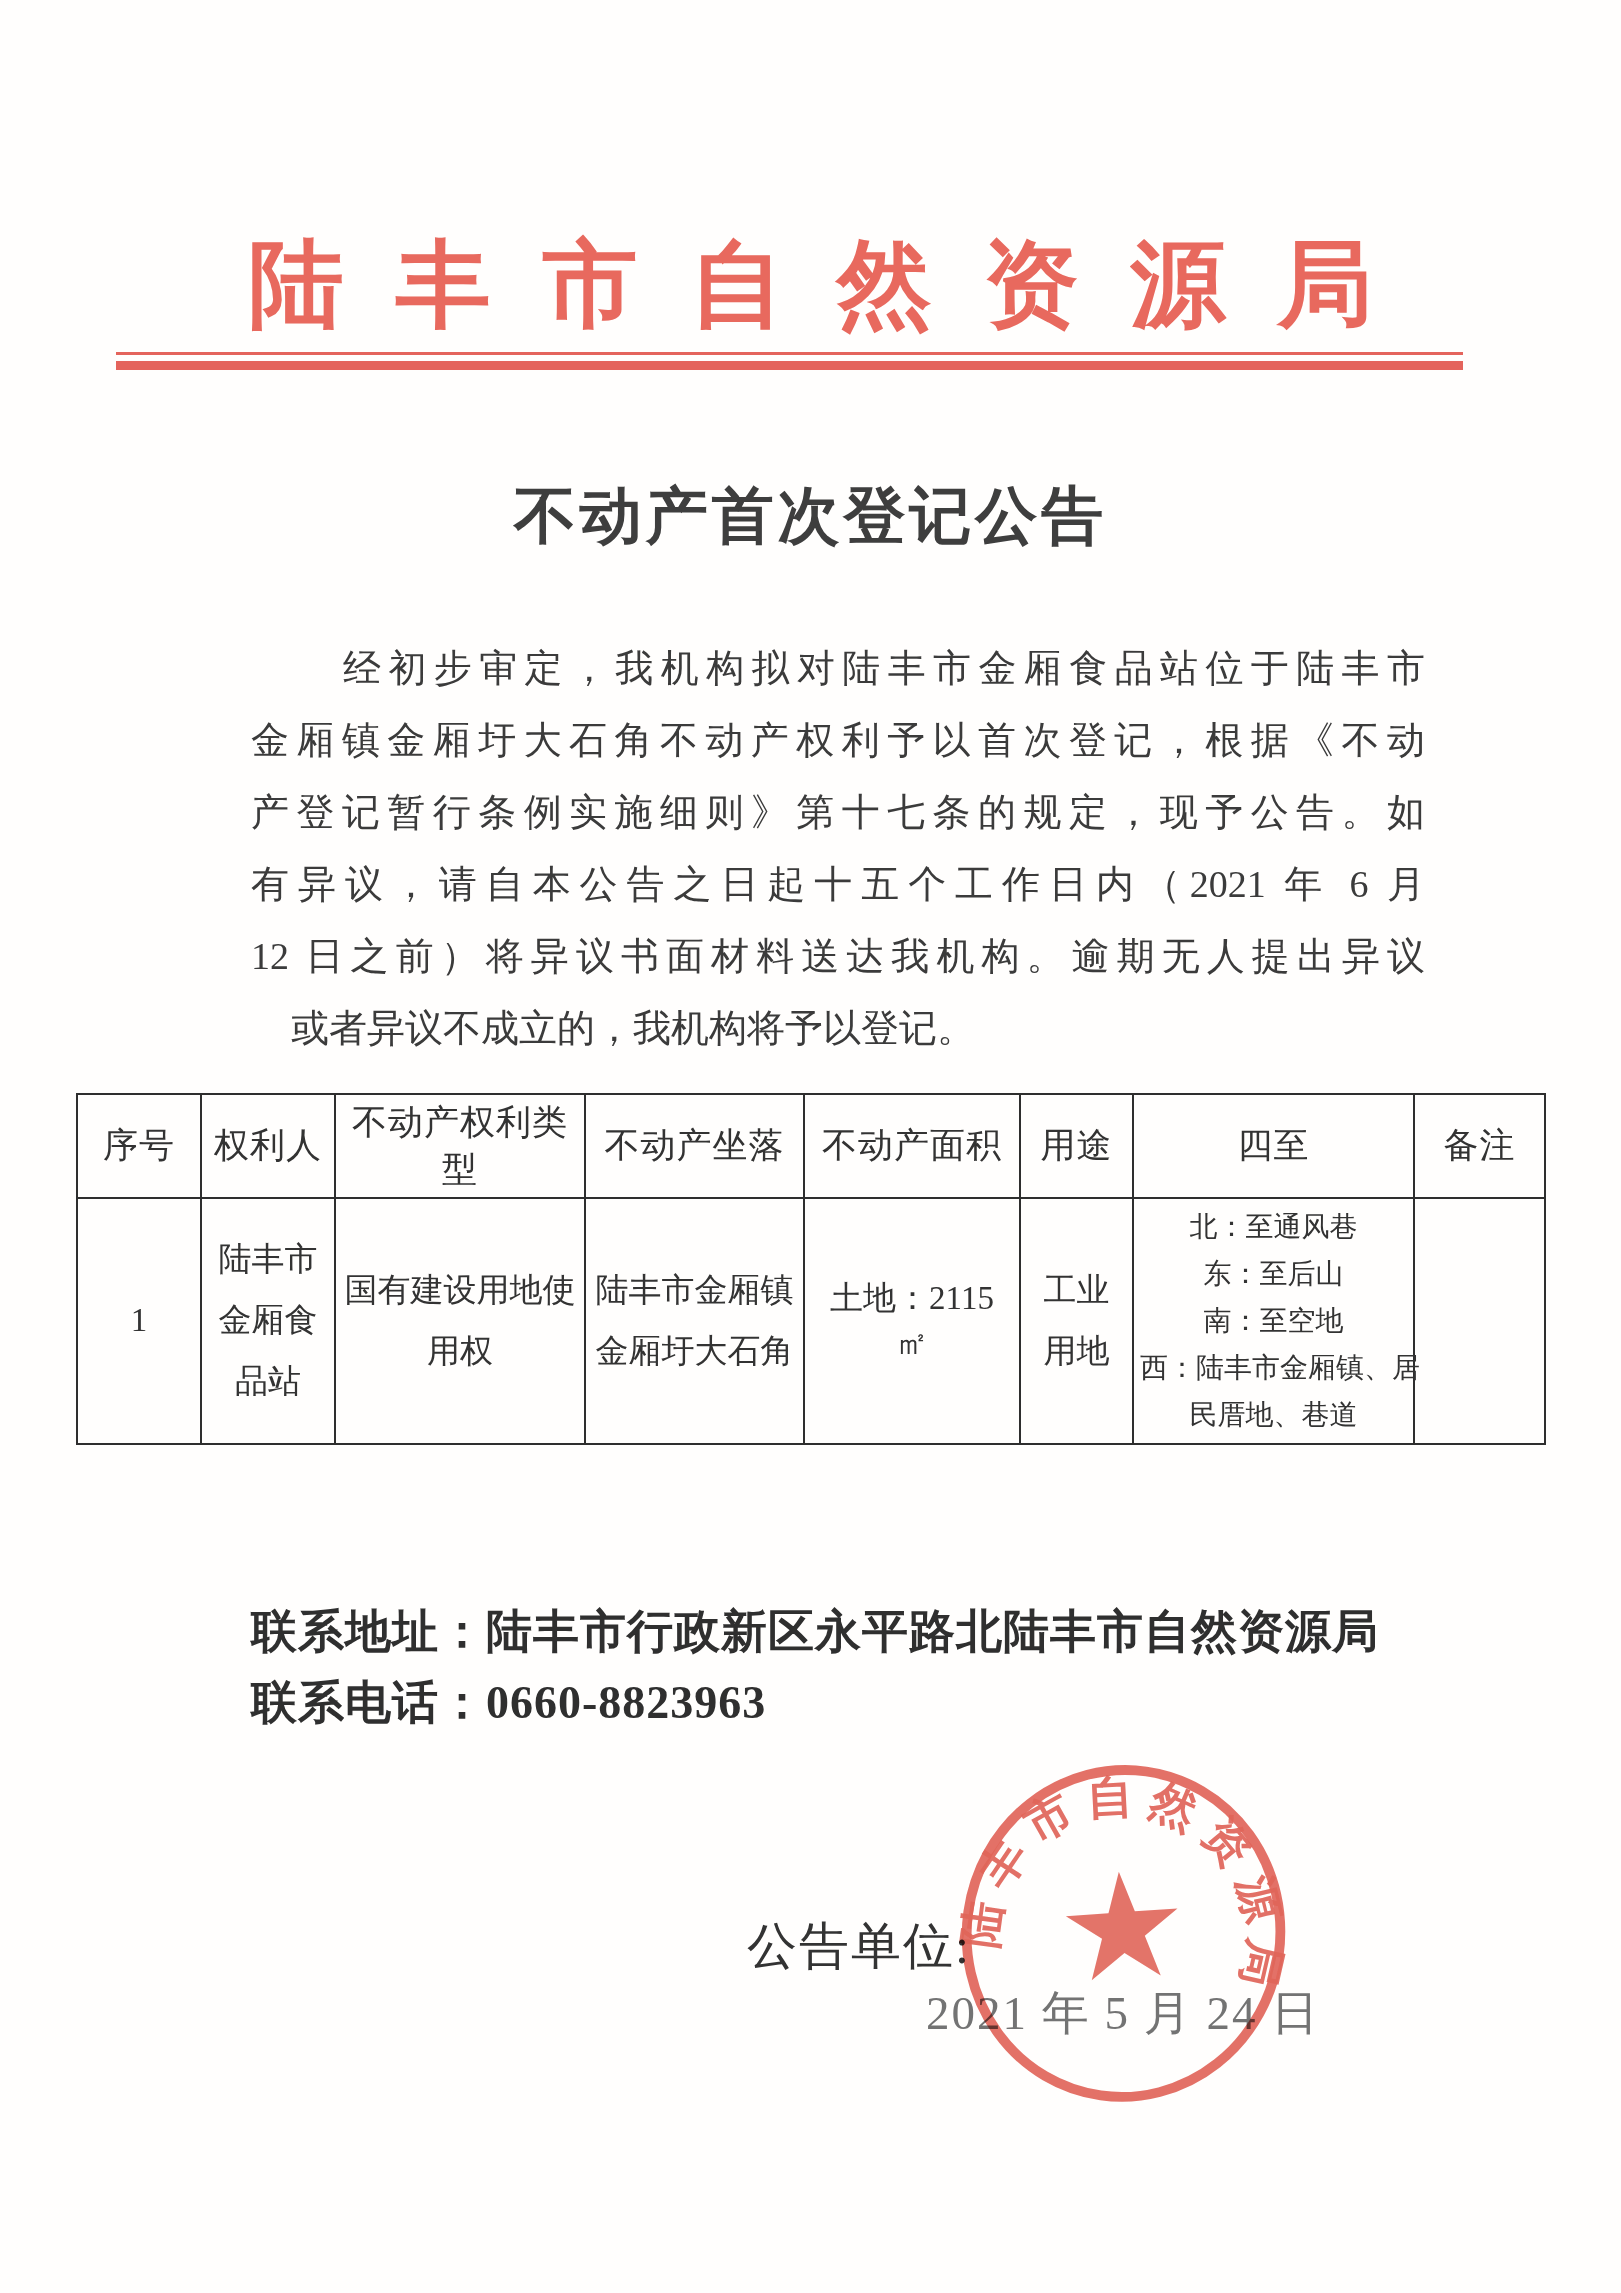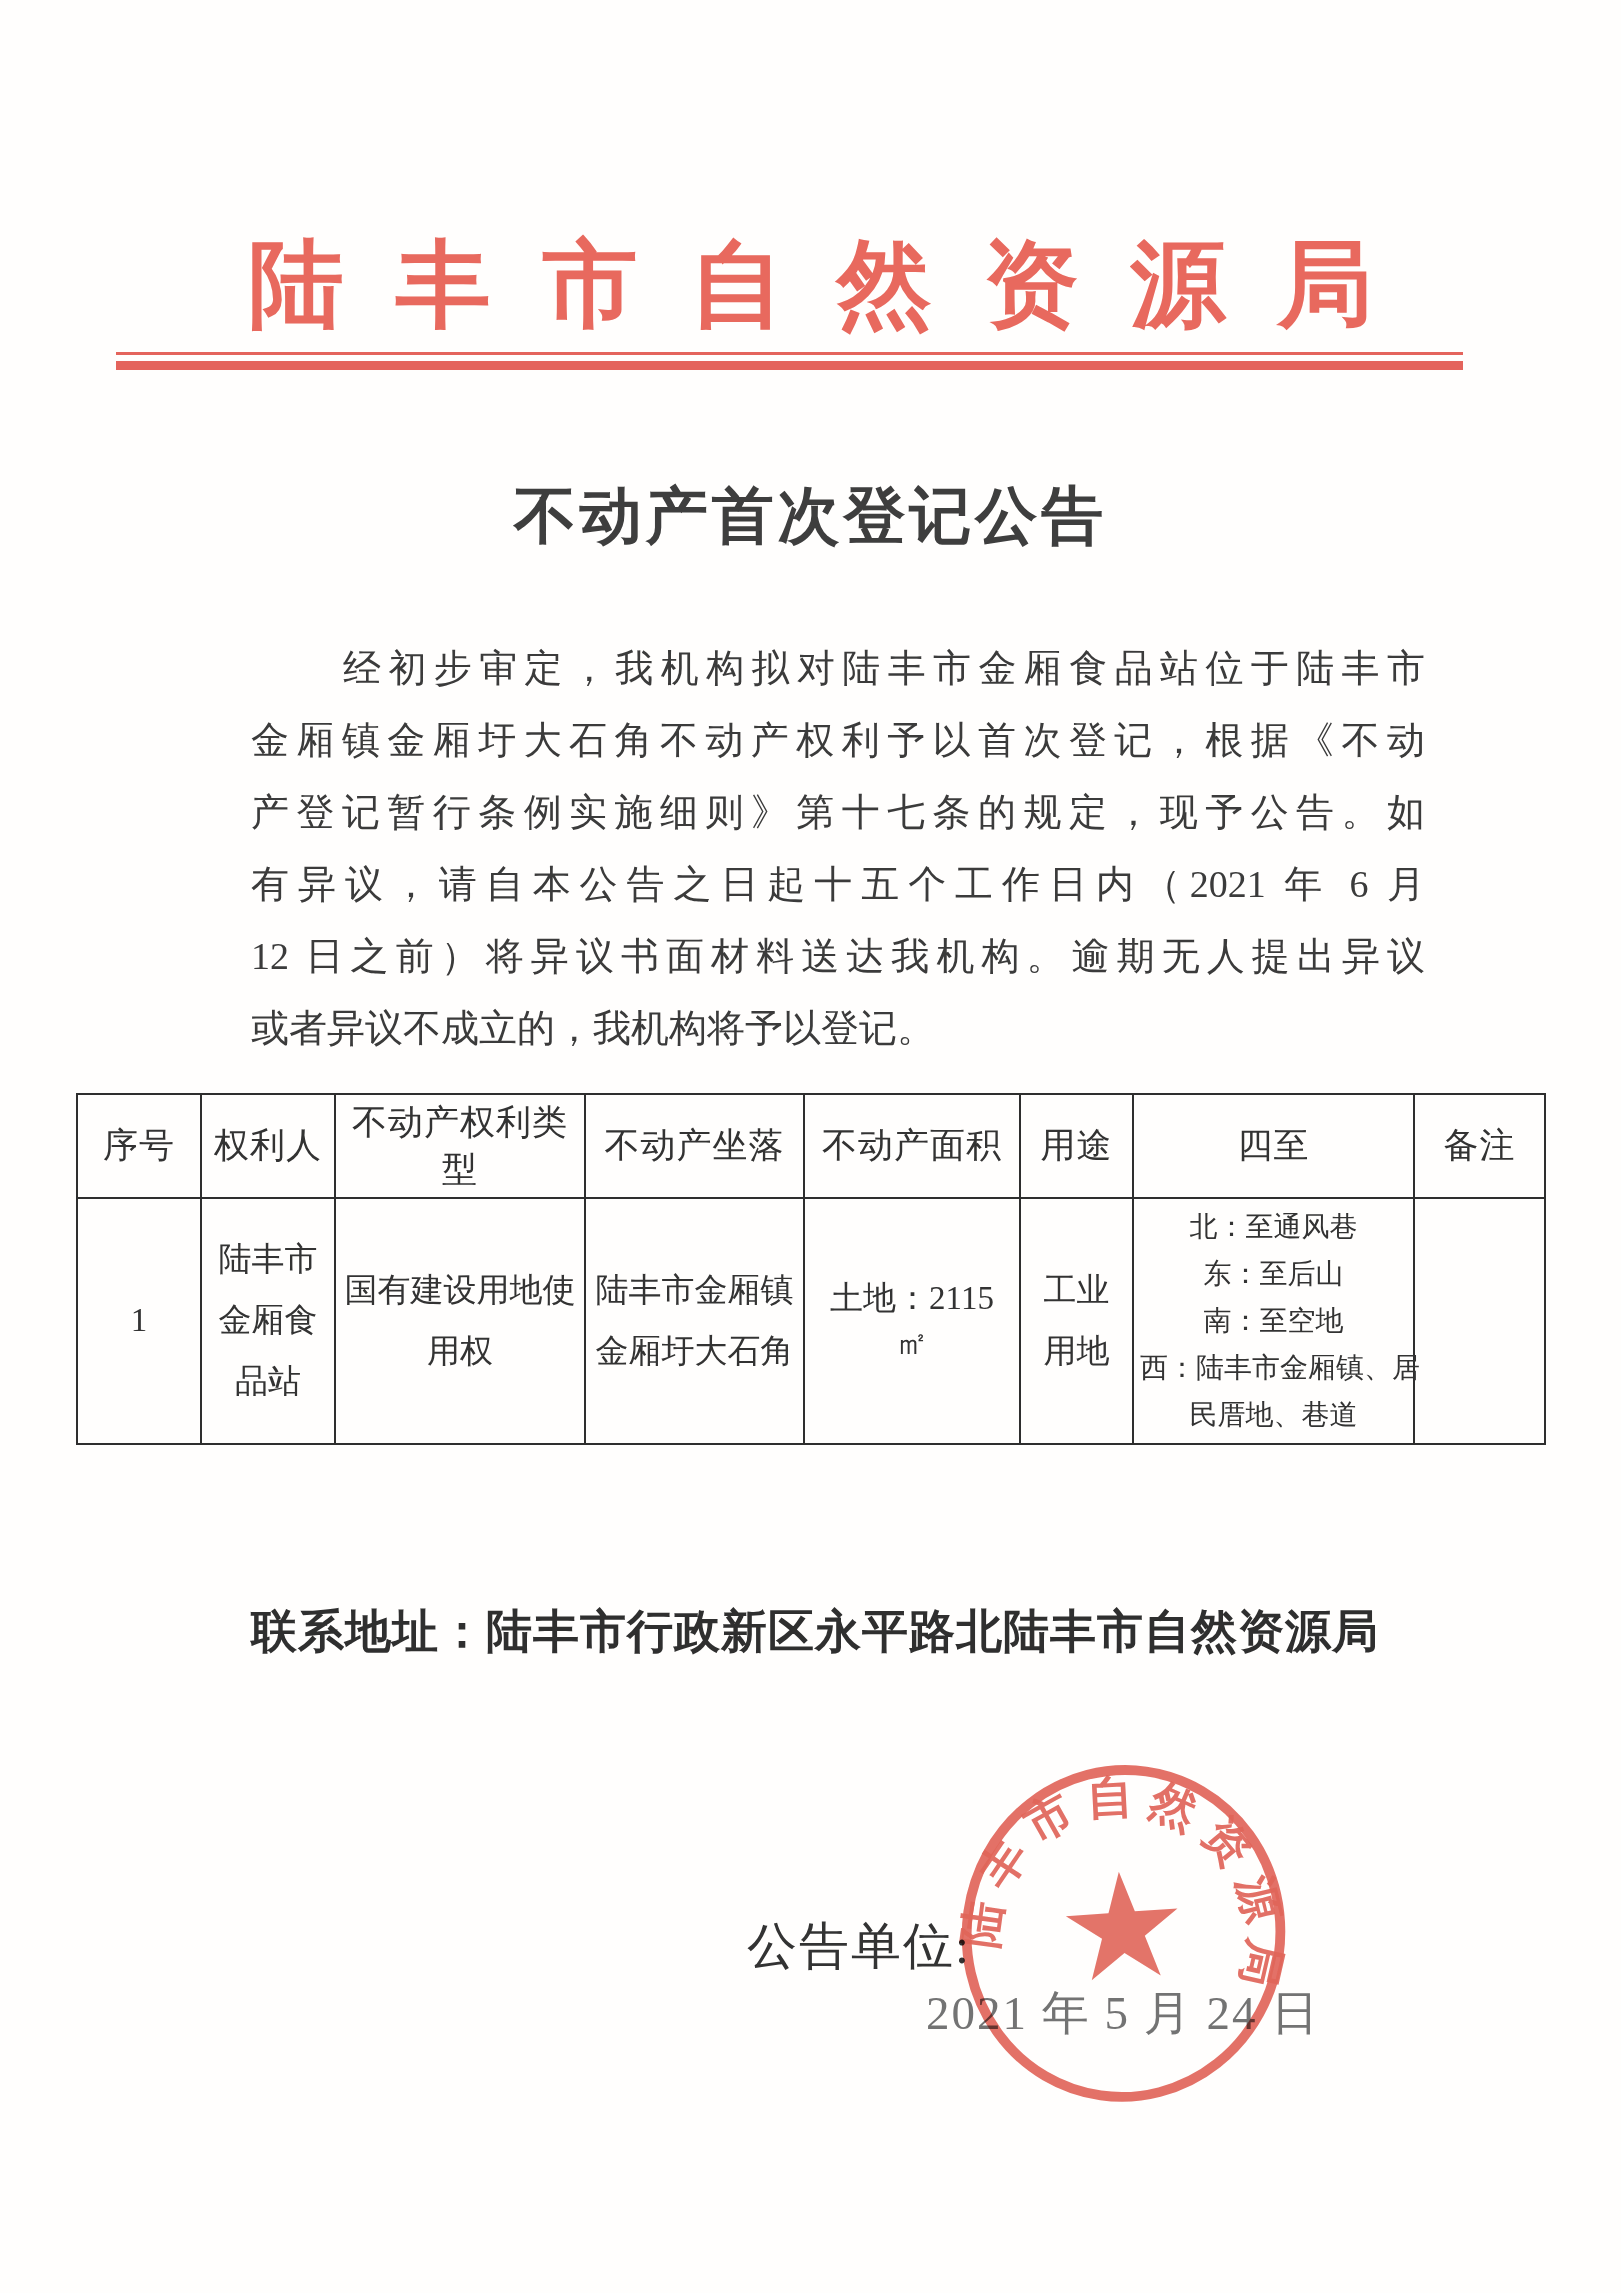--- a/index.html
+++ b/index.html
@@ -34,21 +34,21 @@
     font-family:"DejaVu Sans","Liberation Sans",sans-serif;
   }
 
   
   .para {
     position:absolute; left:251px; top:632px; width:1174px;
     font-size:38px; line-height:72px; color:#3b3b3b;
   }
   .para .ln { text-align:justify; text-align-last:justify; white-space:nowrap; }
   .para .ln:first-child { text-indent:92px; }
-  .para .ln:last-child  { text-align-last:left; }
+  .para .ln:last-child  { text-align-last:left;margin-left:40px; }
 
   
   .reg-table {
     position:absolute; left:76px; top:1093px;
     width:1468px; border-collapse:collapse;
     table-layout:fixed;
     font-size:33px; color:#333;
   }
   .reg-table th, .reg-table td {
     border:2.9px solid #2e2e2e;
@@ -158,20 +158,21 @@
             <div class="ln">西：陆丰市金厢镇、居</div>
             <div class="ln">民厝地、巷道</div>
           </td>
         <td></td>
       </tr>
     </tbody>
   </table>
 
   <div class="contact">
     <div>联系地址：陆丰市行政新区永平路北陆丰市自然资源局</div>
+    <div>联系电话：0660-8823963</div>
   </div>
 
   <div class="issuer-label">公告单位:</div>
   <div class="issue-date">2021 年 5 月 24 日</div>
 
   <svg class="seal" viewBox="0 0 342 348" xmlns="http://www.w3.org/2000/svg">
     <g transform="rotate(8 171 175)">
       <ellipse cx="171" cy="175" rx="160" ry="167" fill="none" stroke="#dc4f43" stroke-width="10" opacity="0.92"></ellipse>
       <polygon transform="rotate(-12 170 172)" fill="#dc4f43" opacity="0.9" points="170,112 183.5,153.4 227.1,153.5 191.9,179.1 205.3,220.5 170,195 134.7,220.5 148.1,179.1 112.9,153.5 156.5,153.4"></polygon>
       <defs>

